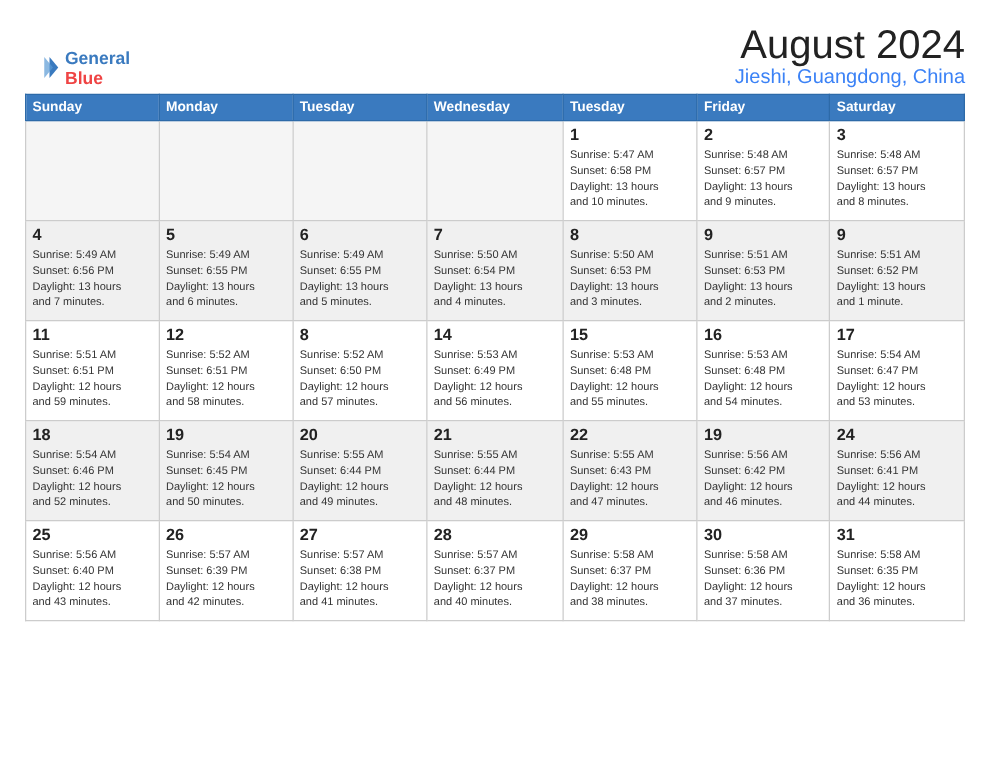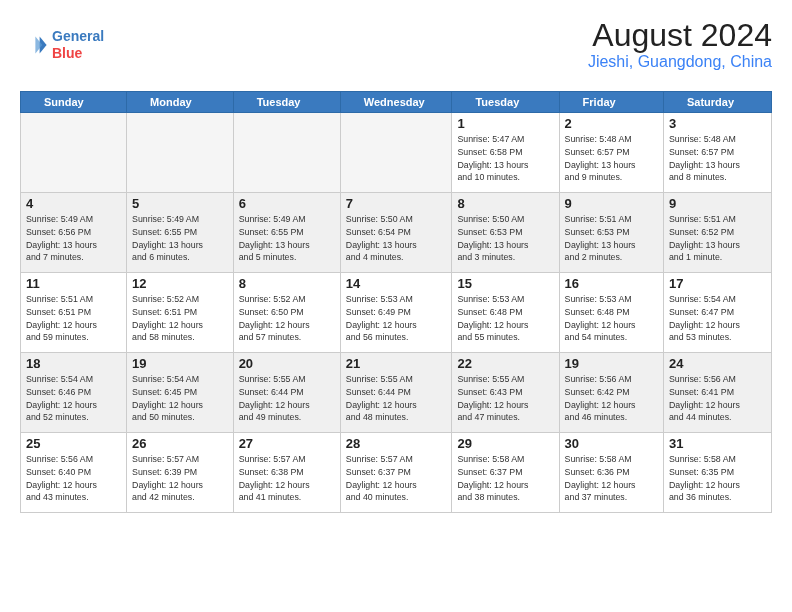--- a/index.html
+++ b/index.html
@@ -9,23 +9,23 @@
       width: 792px;
       height: 612px;
       overflow: hidden;
     }
     .page {
       width: 792px;
       padding: 18px 20px 10px 20px;
     }
     .header-row {
       display: flex;
-      align-items: center;
+      align-items: flex-end;
       justify-content: space-between;
-      margin-bottom: 20px;
+      margin-bottom: 4px;
     }
     .logo {
       display: flex;
       align-items: center;
       gap: 4px;
     }
     .logo-text {
       font-size: 14px;
       font-weight: bold;
       color: #333;
@@ -53,21 +53,21 @@
     }
     .calendar {
       width: 100%;
       border-collapse: collapse;
       font-size: 9.5px;
     }
     .calendar th {
       background: #3a7abf;
       color: #fff;
       text-align: left;
-      padding: 4px 23px;
+      padding: 4px 5px;
       font-size: 11px;
       font-weight: bold;
       border: 1px solid #2d6aa8;
     }
     .calendar td {
       border: 1px solid #ccc;
       vertical-align: top;
       padding: 3px 5px;
       width: 113px;
       height: 80px;

